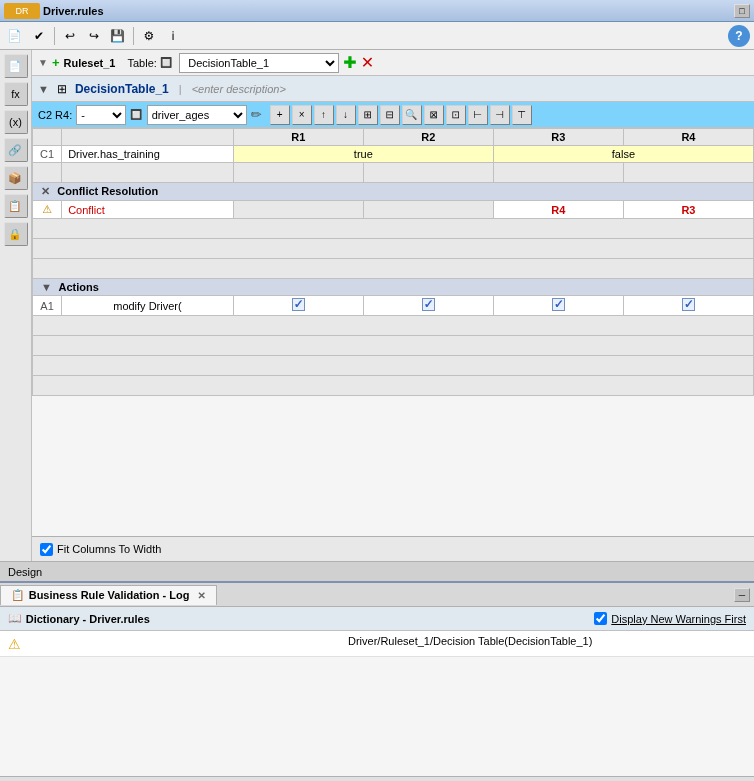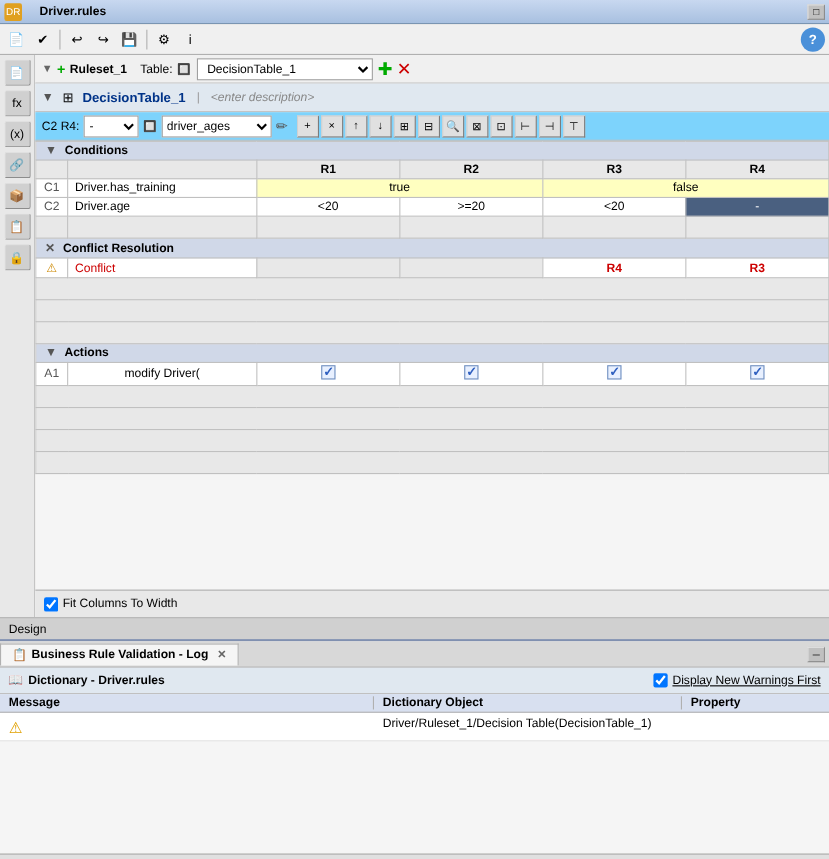--- a/index.html
+++ b/index.html
@@ -5,21 +5,21 @@
     * { box-sizing: border-box; margin: 0; padding: 0; }
     body { font-family: 'Segoe UI', Arial, sans-serif; font-size: 11px; background: #d4d0c8; overflow: hidden; }
 
     
     .title-bar {
       background: linear-gradient(to bottom, #c8d8f0, #a8c0e0);
       border-bottom: 1px solid #7090b0;
       display: flex; align-items: center; padding: 2px 4px;
       height: 22px;
     }
-    .title-bar-icon { width: 16px; height: 16px; background: #e0a020; border-radius: 2px; margin-right: 16px; font-size: 9px; display: flex; align-items: center; justify-content: center; color: #fff; }
+    .title-bar-icon { width: 36px; height: 16px; background: #e0a020; border-radius: 2px; margin-right: 3px; font-size: 9px; display: flex; align-items: center; justify-content: center; color: #fff; }
     .title-bar-text { font-size: 11px; font-weight: bold; color: #000; flex: 1; }
     .title-bar-btn { width: 16px; height: 14px; background: #c0c0c0; border: 1px outset #e0e0e0; font-size: 9px; display: flex; align-items: center; justify-content: center; cursor: pointer; }
 
     
     .toolbar {
       background: #f0f0f0;
       border-bottom: 1px solid #b0b0b0;
       display: flex; align-items: center; padding: 2px 4px; gap: 2px;
       height: 28px;
     }
@@ -260,51 +260,37 @@
         <colgroup>
           <col style="width:28px;">
           <col style="width:165px;">
           <col style="width:125px;">
           <col style="width:125px;">
           <col style="width:125px;">
           <col style="width:125px;">
         </colgroup>
 
         <tbody>
-            <tr>
-          <td colspan="6" class="section-header">
-            <span class="section-icon">▼</span>
-            <span>Conditions</span>
-          </td>
-        </tr>
 
         <tr>
           <td class="col-header"></td>
           <td class="col-header"></td>
           <td class="col-header">R1</td>
           <td class="col-header">R2</td>
           <td class="col-header">R3</td>
           <td class="col-header">R4</td>
         </tr>
 
         <tr class="condition-row">
           <td class="row-num">C1</td>
           <td class="condition-name">Driver.has_training</td>
           <td colspan="2" class="condition-span" style="background:#ffffc0;">true</td>
           <td colspan="2" class="condition-span" style="background:#ffffc0;">false</td>
         </tr>
 
-        <tr class="condition-row">
-          <td class="row-num">C2</td>
-          <td class="condition-name">Driver.age</td>
-          <td>&lt;20</td>
-          <td>&gt;=20</td>
-          <td>&lt;20</td>
-          <td class="dark-cell">-</td>
-        </tr>
 
         <tr class="empty-row">
           <td></td>
           <td></td>
           <td></td>
           <td></td>
           <td></td>
           <td></td>
         </tr>
 
@@ -391,25 +377,20 @@
     <div class="val-minimize">─</div>
   </div>
 
   <div class="val-header-bar">
     <span class="val-dict-icon">📖</span>
     <span class="val-dict-name">Dictionary - Driver.rules</span>
     <input type="checkbox" class="val-display-check" checked="" style="">
     <span class="val-display-label">Display New Warnings First</span>
   </div>
 
-  <div class="val-table-header">
-    <div class="val-col-msg">Message</div>
-    <div class="val-col-dict">Dictionary Object</div>
-    <div class="val-col-prop">Property</div>
-  </div>
 
   <div class="val-table-body">
     <div class="val-row">
       <div class="val-cell-msg">
         <span class="warn-icon">⚠</span>
       </div>
       <div class="val-cell-dict">Driver/Ruleset_1/Decision Table(DecisionTable_1)</div>
       <div class="val-cell-prop"></div>
     </div>
   </div>

